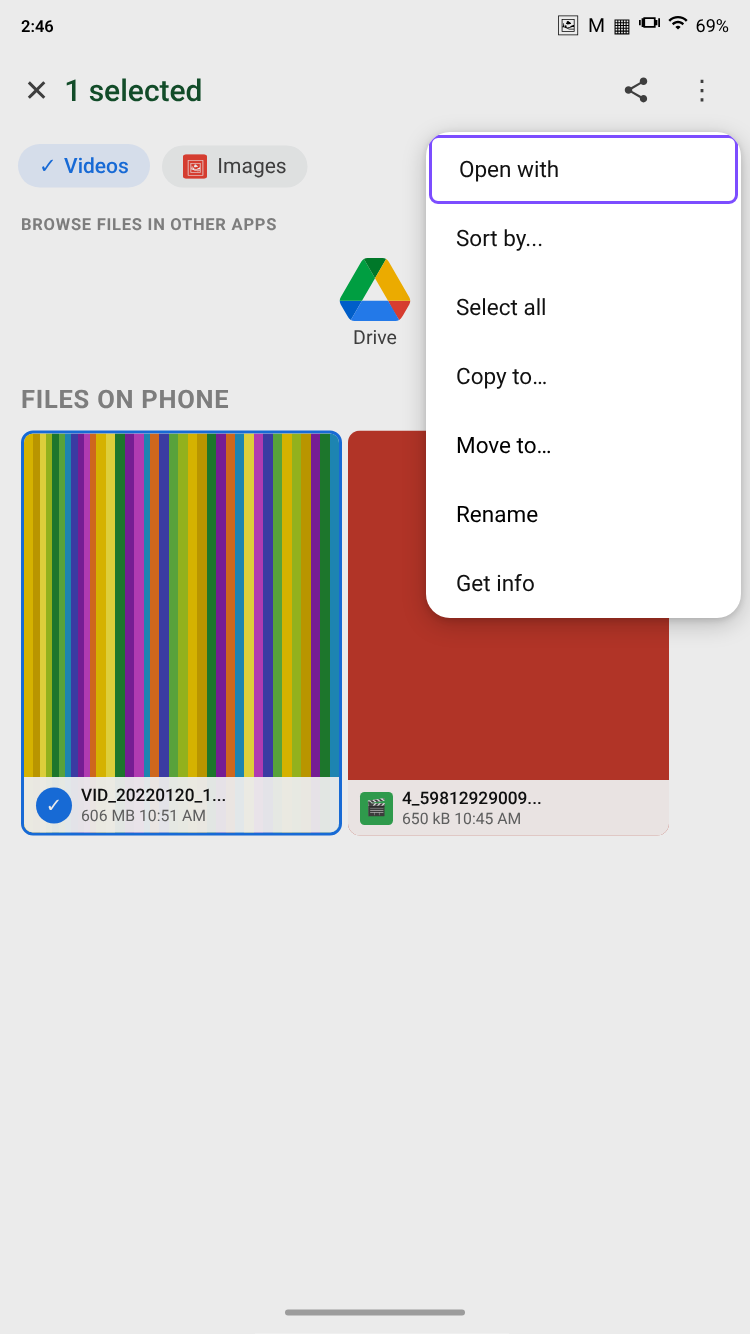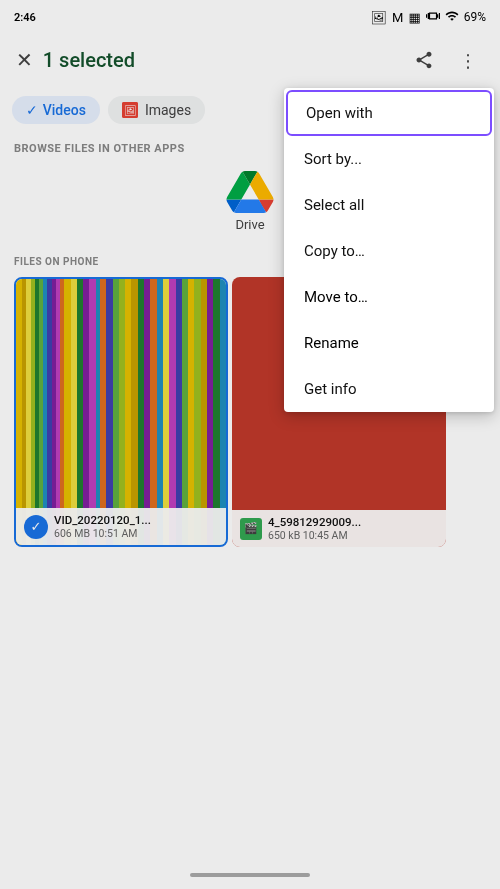--- a/index.html
+++ b/index.html
@@ -122,21 +122,21 @@
     .drive-label {
       font-size: 13px;
       color: #444;
       margin-top: 4px;
       text-align: right;
     }
 
     
     .files-section-label {
       padding: 8px 14px 6px 14px;
-      font-size: 10px;
+      font-size: 17px;
       font-weight: 700;
       color: #888;
       letter-spacing: 0.5px;
     }
 
     
     .file-grid {
       display: flex;
       gap: 4px;
       padding: 4px 14px;
@@ -275,21 +275,21 @@
       font-size: 11px;
     }
 
     
     .context-menu {
       position: absolute;
       top: 88px;
       right: 6px;
       width: 210px;
       background: #fff;
-      border-radius: 4px;
+      border-radius: 16px;
       box-shadow: 0 4px 16px rgba(0,0,0,0.22), 0 1px 4px rgba(0,0,0,0.12);
       z-index: 100;
       overflow: hidden;
     }
     .menu-item {
       padding: 14px 20px;
       font-size: 15px;
       color: #111;
       cursor: pointer;
     }

